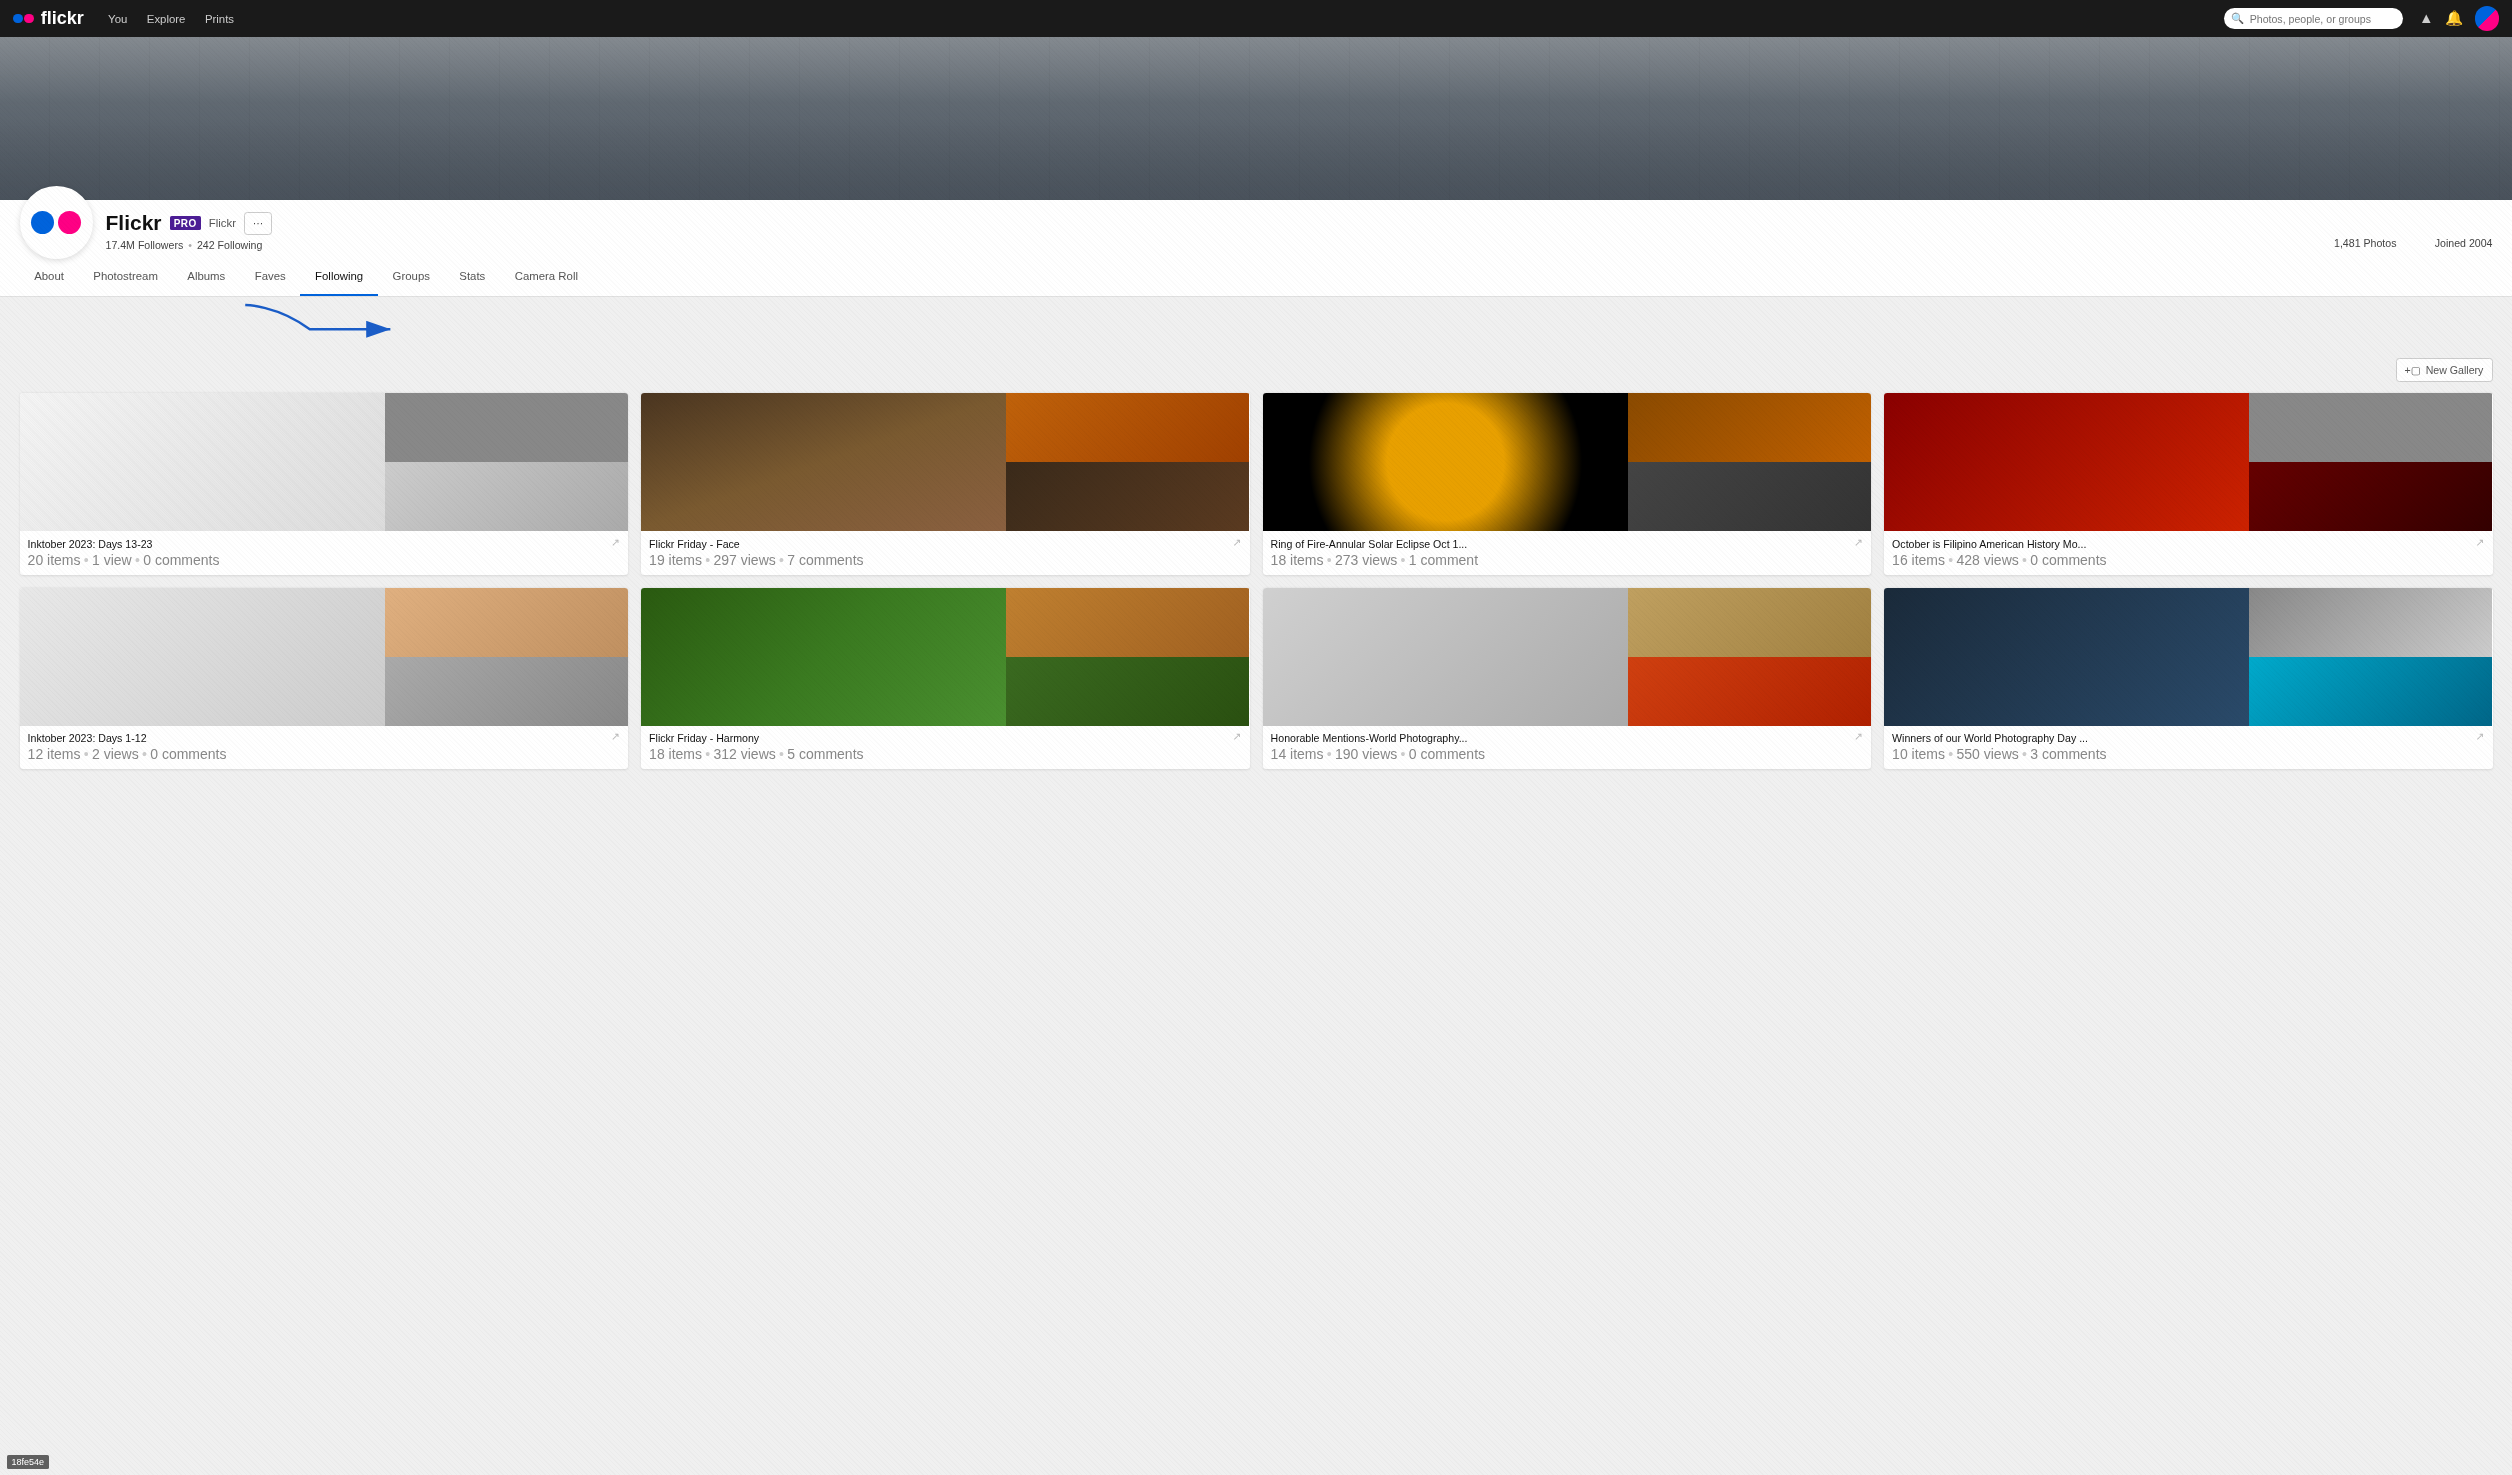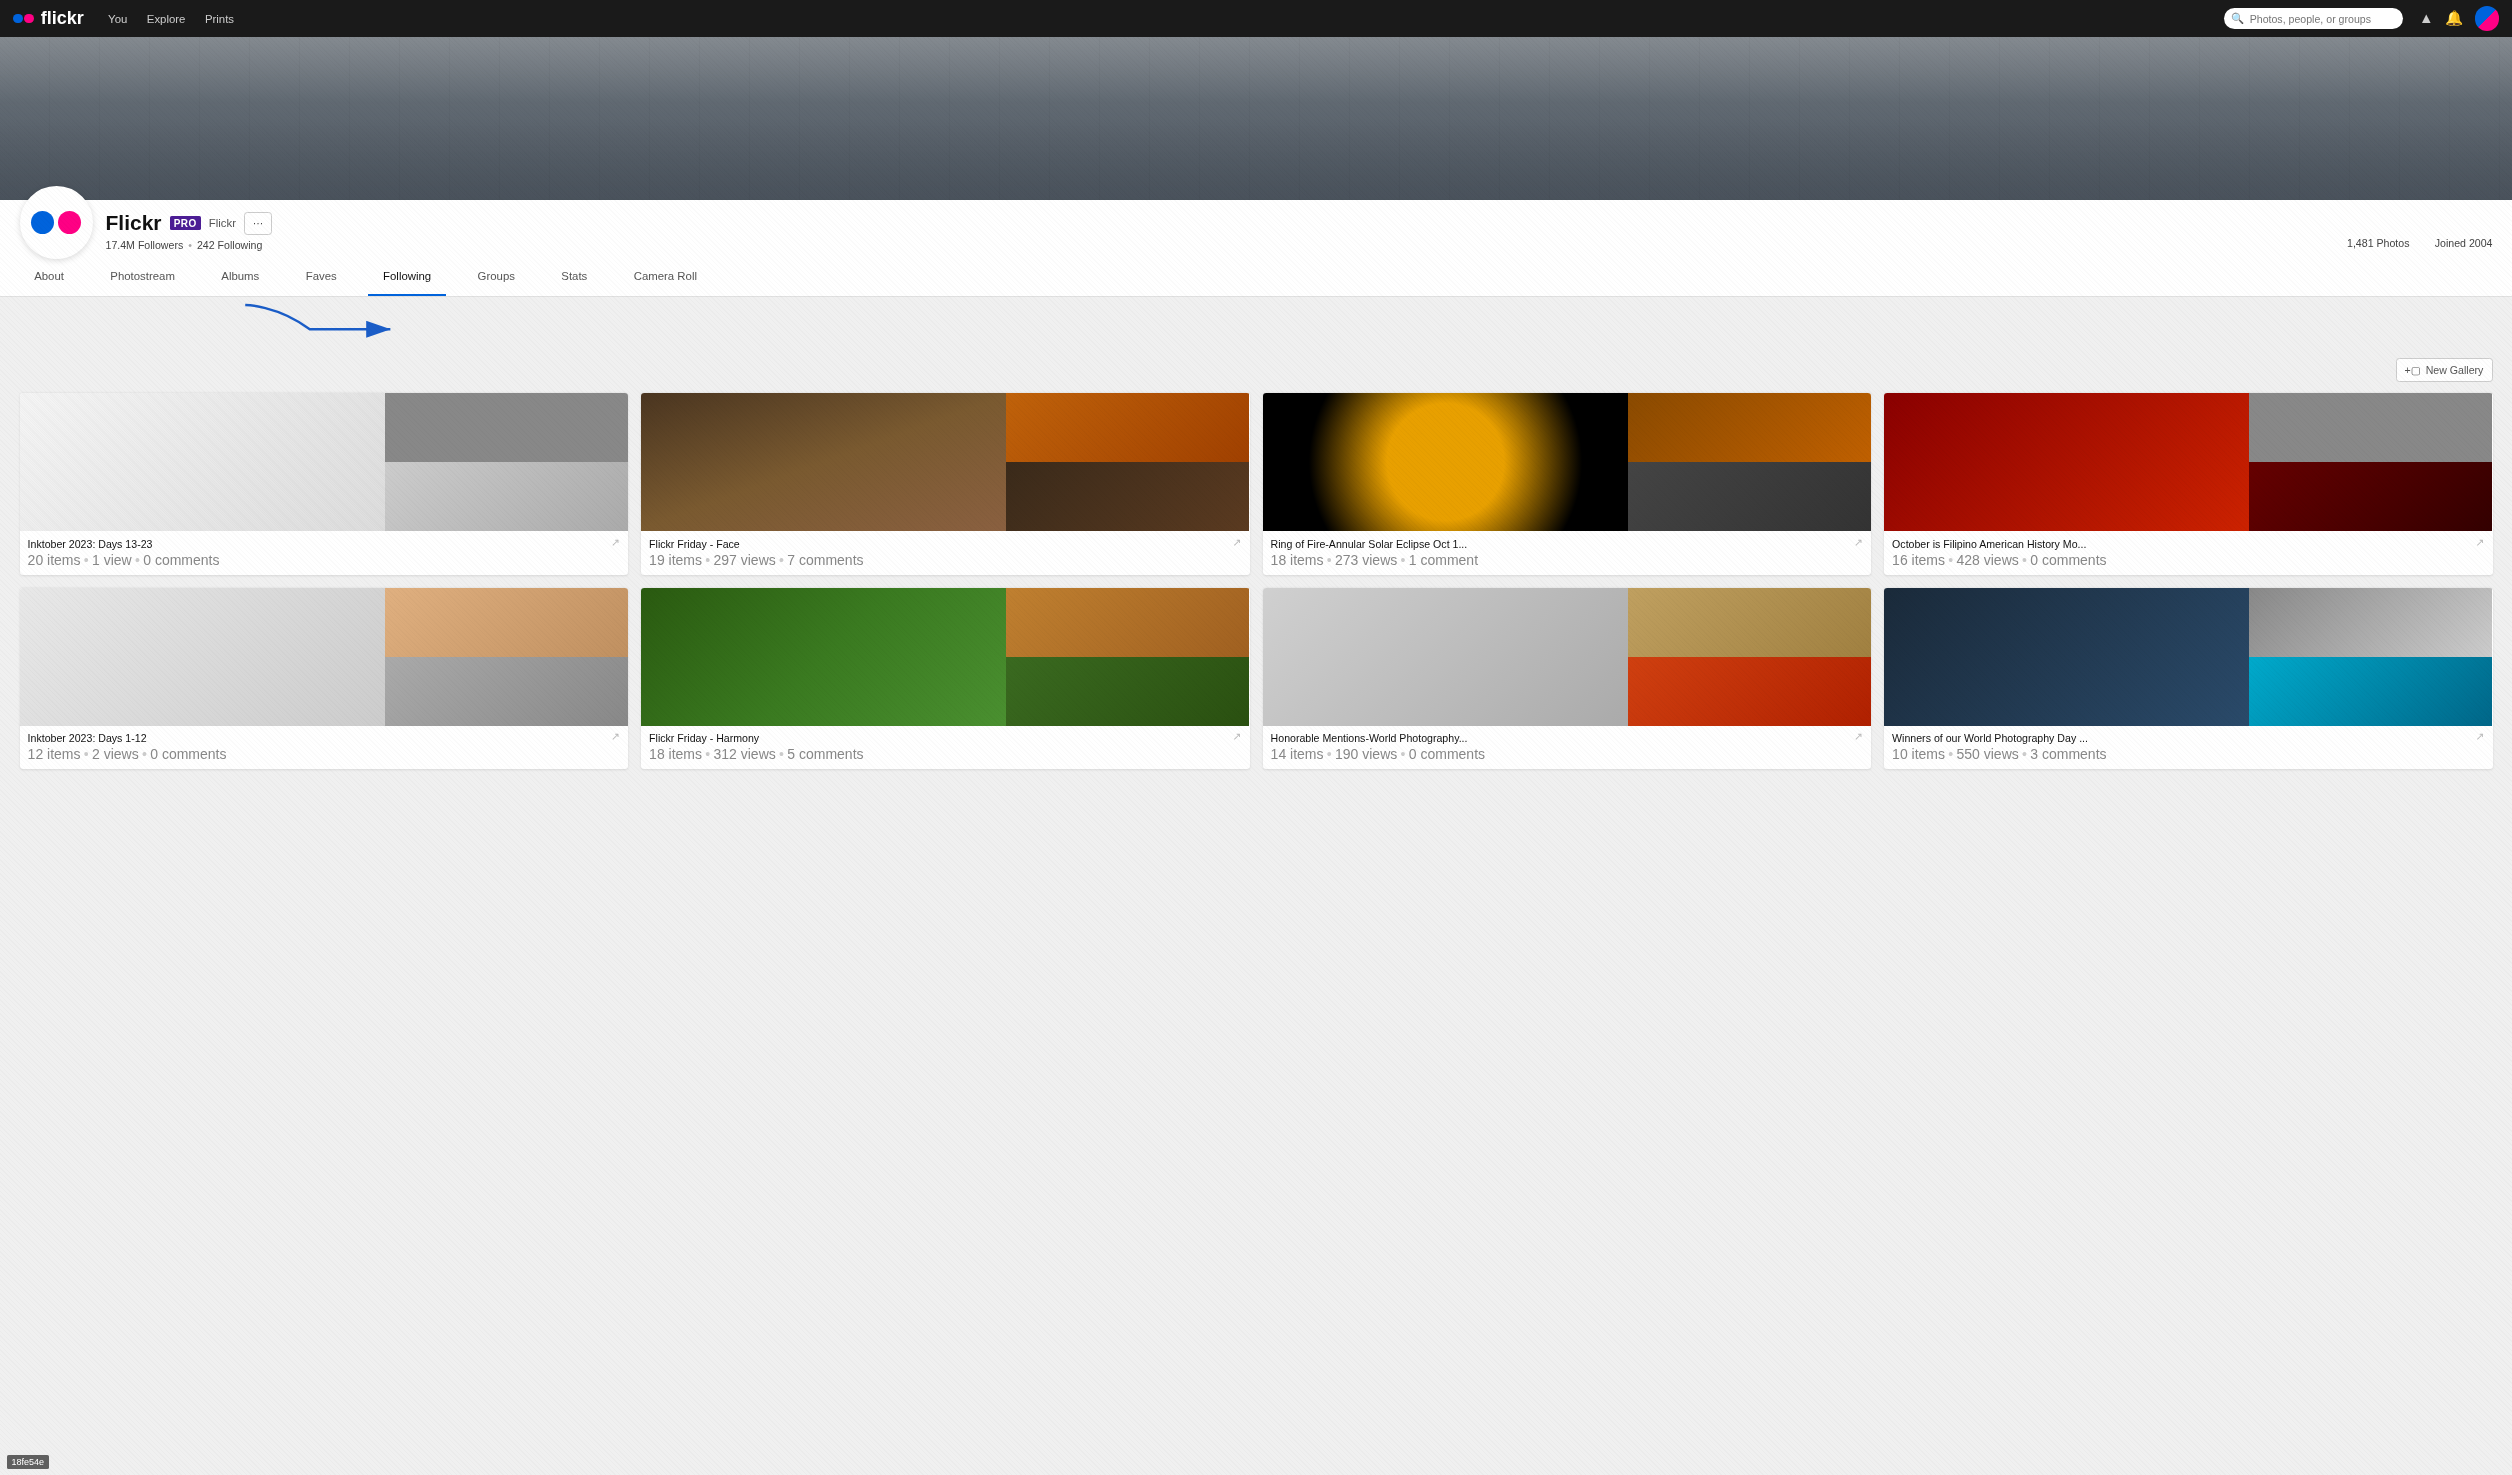--- a/index.html
+++ b/index.html
@@ -201,29 +201,29 @@
     .profile-stats .sep { color: #aaa; }
     .profile-right {
       text-align: right;
       padding-bottom: 9.8px;
       font-size: 10.6px;
       color: #444;
       gap: 16.3px;
       display: flex;
       align-items: flex-end;
     }
-    .profile-photo-count { margin-right: 9px; }
+    .profile-photo-count { margin-right: 22px; }
 
     
     .tab-bar {
       background: white;
       border-bottom: 0.8px solid #e0e0e0;
       display: flex;
       padding: 0 19.5px;
-      gap: 17px;
+      gap: 0;
     }
     .tab-item {
       padding: 11.4px 14.7px;
       font-size: 11.4px;
       color: #555;
       cursor: pointer;
       border-bottom: 2.4px solid transparent;
       white-space: nowrap;
     }
     .tab-item.active {

